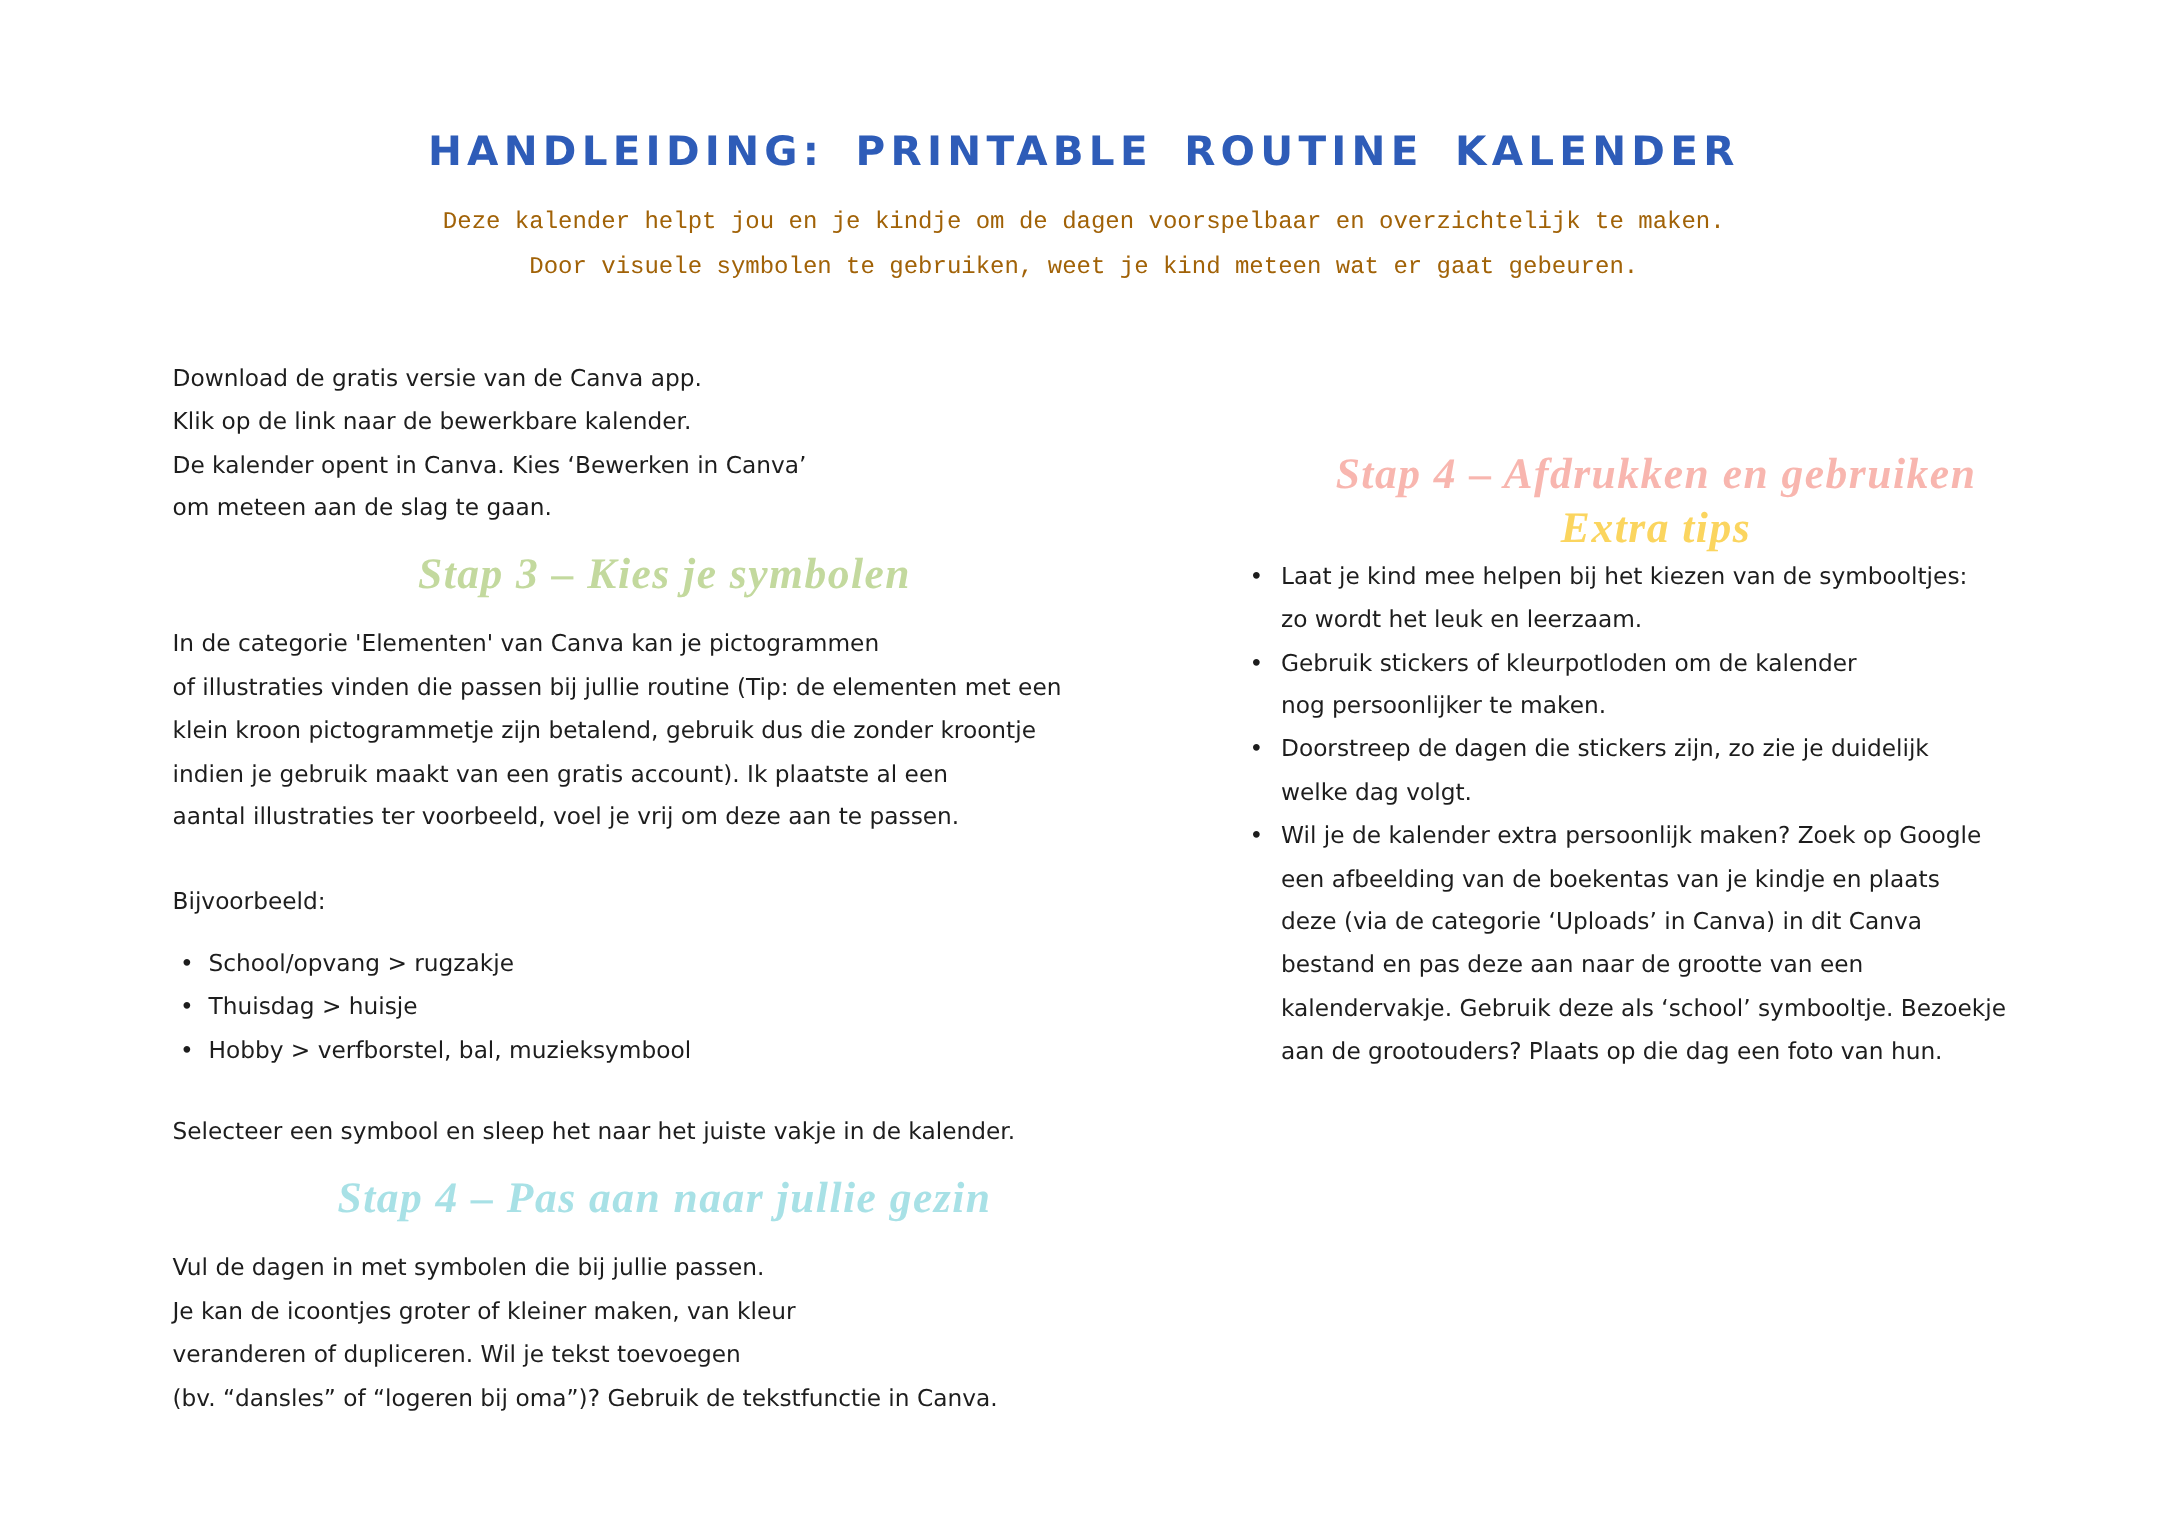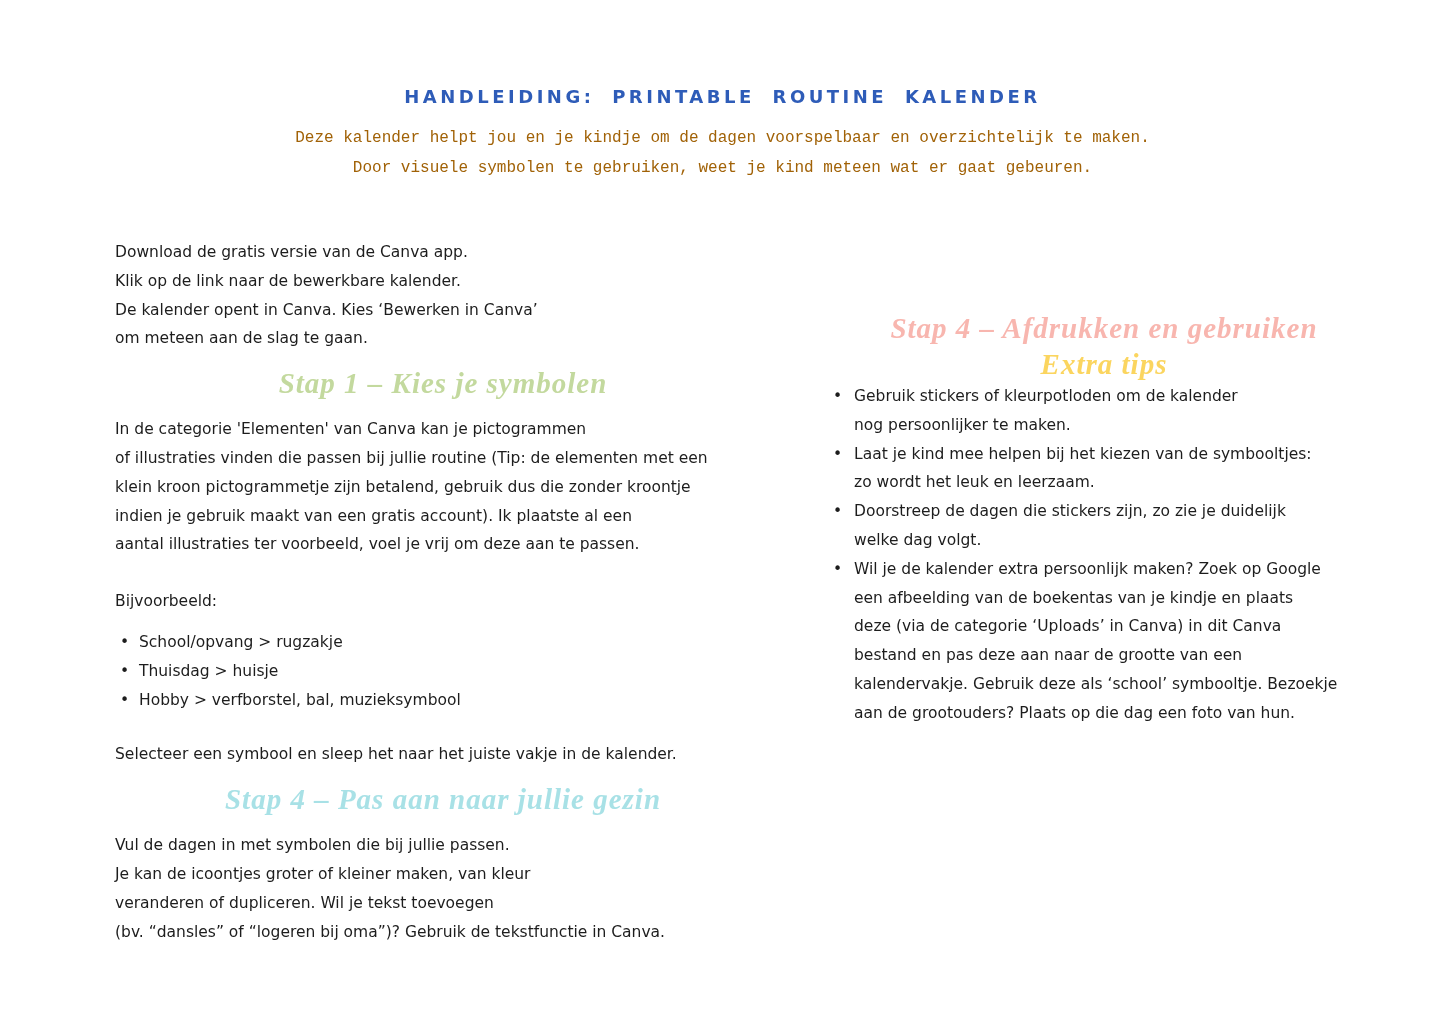--- a/index.html
+++ b/index.html
@@ -20,21 +20,21 @@
     position: absolute;
     top: 86px;
     left: 0;
     width: 100%;
     text-align: center;
   }
   .doc-title {
     margin: 0 0 16px 0;
     font-family: "DejaVu Sans", sans-serif;
     font-weight: bold;
-    font-size: 18px;
+    font-size: 27px;
     letter-spacing: 3.5px;
     word-spacing: 8px;
     color: var(--color-title, #2e5cb8);
   }
   .subtitle {
     margin: 0;
     font-size: 16px;
     line-height: 30px;
     color: #a16207;
     font-family: Liberation Mono, monospace;
@@ -42,21 +42,21 @@
   .col {
     position: absolute;
   }
   .col-left {
     left: 103px;
     top: 224px;
     width: 680px;
   }
   .col-right {
     left: 830px;
-    top: 310px;
+    top: 298px;
     width: 548px;
   }
   h2.script {
     margin: 0;
     font-family: "Liberation Serif", serif;
     font-style: italic;
     font-weight: bold;
     font-size: 29px;
     letter-spacing: 1px;
     text-align: center;
@@ -117,21 +117,21 @@
     <p class="subtitle">Deze kalender helpt jou en je kindje om de dagen voorspelbaar en overzichtelijk te maken.</p>
     <p class="subtitle">Door visuele symbolen te gebruiken, weet je kind meteen wat er gaat gebeuren.</p>
   </header>
 
   <section class="col col-left">
     <p class="body-text mt-para">Download de gratis versie van de Canva app.
 Klik op de link naar de bewerkbare kalender.
 De kalender opent in Canva. Kies ‘Bewerken in Canva’
 om meteen aan de slag te gaan.</p>
 
-    <h2 class="script c-step2 mt-head">Stap 1 – Kies je symbolen</h2>
+    <h2 class="script c-step2 mt-head">Stap 3 – Kies je symbolen</h2>
     <p class="body-text mt-para">In de categorie 'Elementen' van Canva kan je pictogrammen
 of illustraties vinden die passen bij jullie routine (Tip: de elementen met een
 klein kroon pictogrammetje zijn betalend, gebruik dus die zonder kroontje
 indien je gebruik maakt van een gratis account). Ik plaatste al een
 aantal illustraties ter voorbeeld, voel je vrij om deze aan te passen.</p>
 
     <p class="body-text mt-label">Bijvoorbeeld:</p>
     <ul class="dot-list left-list">
       <li>School/opvang &gt; rugzakje</li>
       <li>Thuisdag &gt; huisje</li>
@@ -144,24 +144,24 @@
 Je kan de icoontjes groter of kleiner maken, van kleur
 veranderen of dupliceren. Wil je tekst toevoegen
 (bv. “dansles” of “logeren bij oma”)? Gebruik de tekstfunctie in Canva.</p>
   </section>
 
   <section class="col col-right">
     <h2 class="script c-step4">Stap 4 – Afdrukken en gebruiken</h2>
 
     <h2 class="script c-tips mt-tips">Extra tips</h2>
     <ul class="dot-list right-list mt-list">
+      <li>Laat je kind mee helpen bij het kiezen van de symbooltjes:
+zo wordt het leuk en leerzaam.</li>
       <li>Gebruik stickers of kleurpotloden om de kalender
 nog persoonlijker te maken.</li>
-      <li>Laat je kind mee helpen bij het kiezen van de symbooltjes:
-zo wordt het leuk en leerzaam.</li>
       <li>Doorstreep de dagen die stickers zijn, zo zie je duidelijk
 welke dag volgt.</li>
       <li>Wil je de kalender extra persoonlijk maken? Zoek op Google
 een afbeelding van de boekentas van je kindje en plaats
 deze (via de categorie ‘Uploads’ in Canva) in dit Canva
 bestand en pas deze aan naar de grootte van een
 kalendervakje. Gebruik deze als ‘school’ symbooltje. Bezoekje
 aan de grootouders? Plaats op die dag een foto van hun.</li>
     </ul>
   </section>

